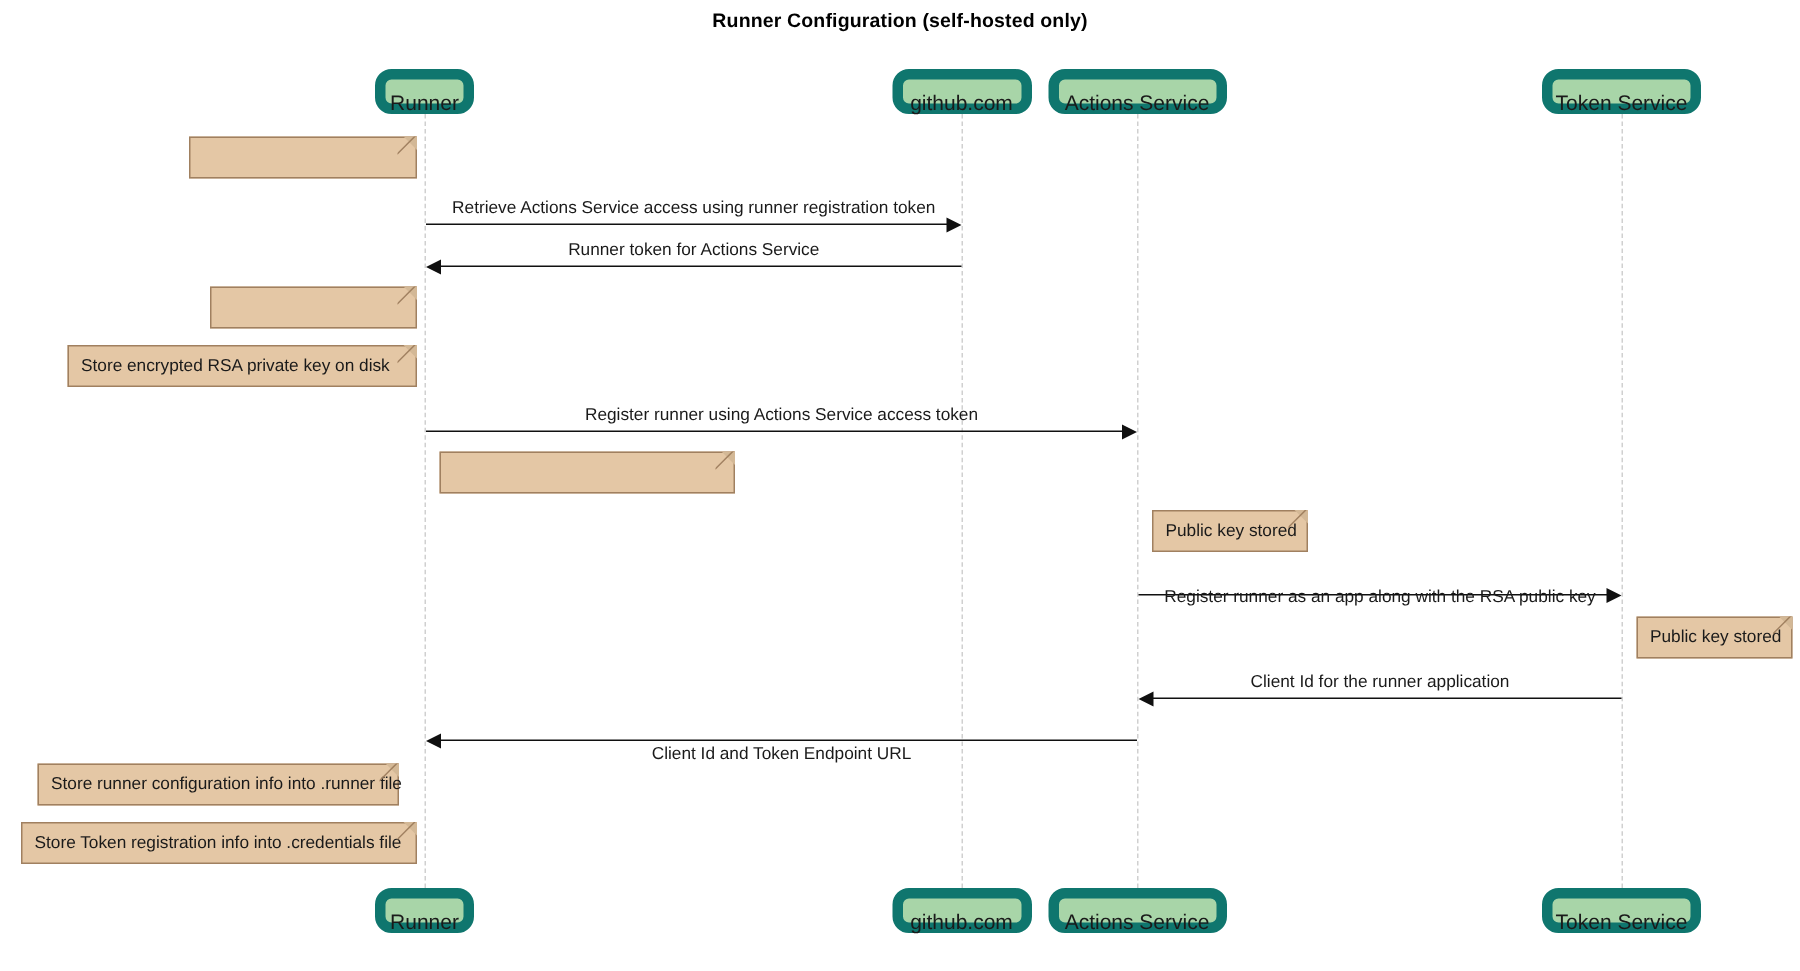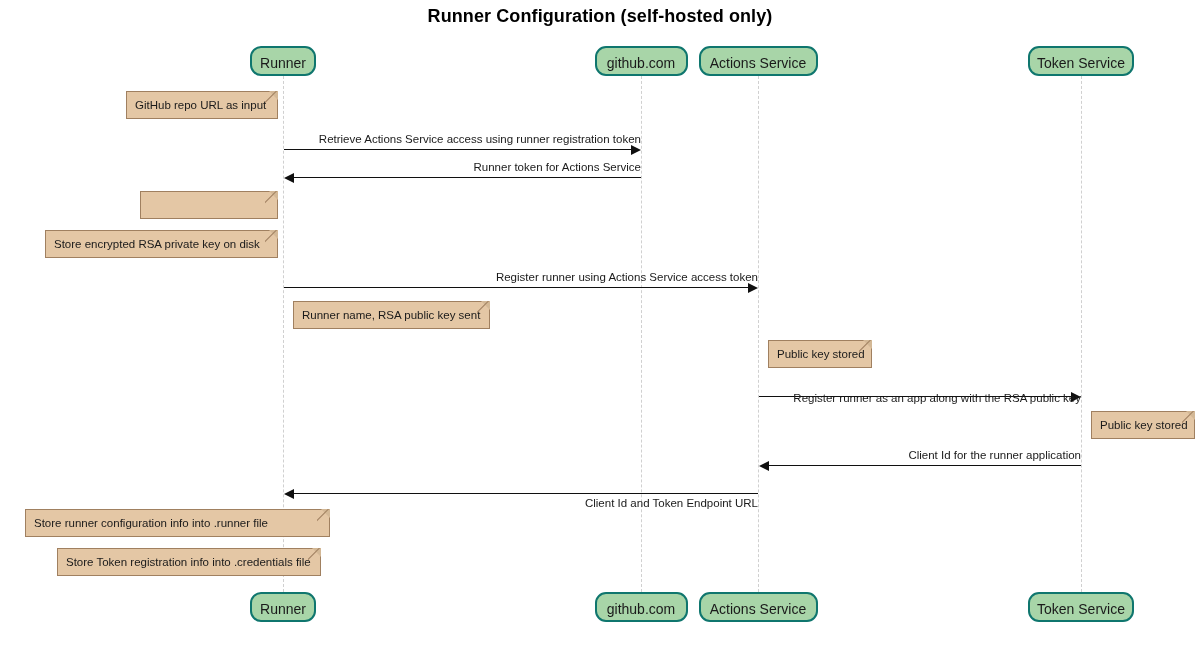--- a/index.html
+++ b/index.html
@@ -19,36 +19,36 @@
     position: relative;
     width: 1200px;
     height: 647px;
   }
   #diagram-title {
     position: absolute;
     left: 0;
     top: 6px;
     width: 1200px;
     text-align: center;
-    font-size: 18px;
+    font-size: 13px;
     font-weight: bold;
     color: #000000;
     letter-spacing: 0.1px;
   }
   
   .lifeline {
     position: absolute;
     width: 0;
     border-left: 1px dashed #d0d0d0;
   }
   
   .participant {
     position: absolute;
     background: #a8d5a8;
-    border: 2px solid #0f766e;
+    border: 7px solid #0f766e;
     border-radius: 11px;
     height: 30px;
     line-height: 30px;
     text-align: center;
     font-size: 14px;
     color: #1a1a1a;
     box-sizing: border-box;
     white-space: nowrap;
   }
   
@@ -115,21 +115,21 @@
   .arrowhead.left {
     border-top: 5px solid transparent;
     border-bottom: 5px solid transparent;
     border-right: 10px solid #101010;
   }
   .msg-label {
     position: absolute;
     font-size: 11.5px;
     color: #1a1a1a;
     white-space: nowrap;
-    text-align: right;
+    text-align: center;
   }
 </style>
 </head>
 <body>
 
 <div id="canvas">
 
   <div id="diagram-title">Runner Configuration (self-hosted only)</div>
 
   <div id="lifelines-layer">
@@ -162,23 +162,23 @@
       <div class="participant" style="left: 250px; top: 46px; width: 66px; height: 30px; line-height: 30px;"><span>Runner</span></div>
       <div class="participant" style="left: 250px; top: 592px; width: 66px; height: 30px; line-height: 30px;"><span>Runner</span></div>
       <div class="participant" style="left: 594.5px; top: 46px; width: 93px; height: 30px; line-height: 30px;"><span>github.com</span></div>
       <div class="participant" style="left: 594.5px; top: 592px; width: 93px; height: 30px; line-height: 30px;"><span>github.com</span></div>
       <div class="participant" style="left: 698.5px; top: 46px; width: 119px; height: 30px; line-height: 30px;"><span>Actions Service</span></div>
       <div class="participant" style="left: 698.5px; top: 592px; width: 119px; height: 30px; line-height: 30px;"><span>Actions Service</span></div>
       <div class="participant" style="left: 1028px; top: 46px; width: 106px; height: 30px; line-height: 30px;"><span>Token Service</span></div>
       <div class="participant" style="left: 1028px; top: 592px; width: 106px; height: 30px; line-height: 30px;"><span>Token Service</span></div>
     </div>
   <div id="notes-layer">
-      <div class="note" style="left: 126px; top: 91px; width: 152px;"><span class="note-label">GitHub repo URL as input</span><span class="fold"></span><span class="fold-line"></span></div>
+      <div class="note" style="left: 126px; top: 91px; width: 152px;"><span class="fold"></span><span class="fold-line"></span></div>
       <div class="note" style="left: 140px; top: 191px; width: 138px;"><span class="fold"></span><span class="fold-line"></span></div>
       <div class="note" style="left: 45px; top: 230px; width: 233px;"><span class="note-label">Store encrypted RSA private key on disk</span><span class="fold"></span><span class="fold-line"></span></div>
-      <div class="note" style="left: 293px; top: 301px; width: 197px;"><span class="note-label">Runner name, RSA public key sent</span><span class="fold"></span><span class="fold-line"></span></div>
+      <div class="note" style="left: 293px; top: 301px; width: 197px;"><span class="fold"></span><span class="fold-line"></span></div>
       <div class="note" style="left: 768px; top: 340px; width: 104px;"><span class="note-label">Public key stored</span><span class="fold"></span><span class="fold-line"></span></div>
       <div class="note" style="left: 1091px; top: 411px; width: 104px;"><span class="note-label">Public key stored</span><span class="fold"></span><span class="fold-line"></span></div>
-      <div class="note" style="left: 25px; top: 509px; width: 305px;"><span class="note-label">Store runner configuration info into .runner file</span><span class="fold"></span><span class="fold-line"></span></div>
-      <div class="note" style="left: 14px; top: 548px; width: 264px; margin-left: 43px;"><span class="note-label">Store Token registration info into .credentials file</span><span class="fold"></span><span class="fold-line"></span></div>
+      <div class="note" style="left: 25px; top: 509px; width: 241px;"><span class="note-label">Store runner configuration info into .runner file</span><span class="fold"></span><span class="fold-line"></span></div>
+      <div class="note" style="left: 14px; top: 548px; width: 264px;"><span class="note-label">Store Token registration info into .credentials file</span><span class="fold"></span><span class="fold-line"></span></div>
     </div>
 
 </div>
 
 </body></html>

